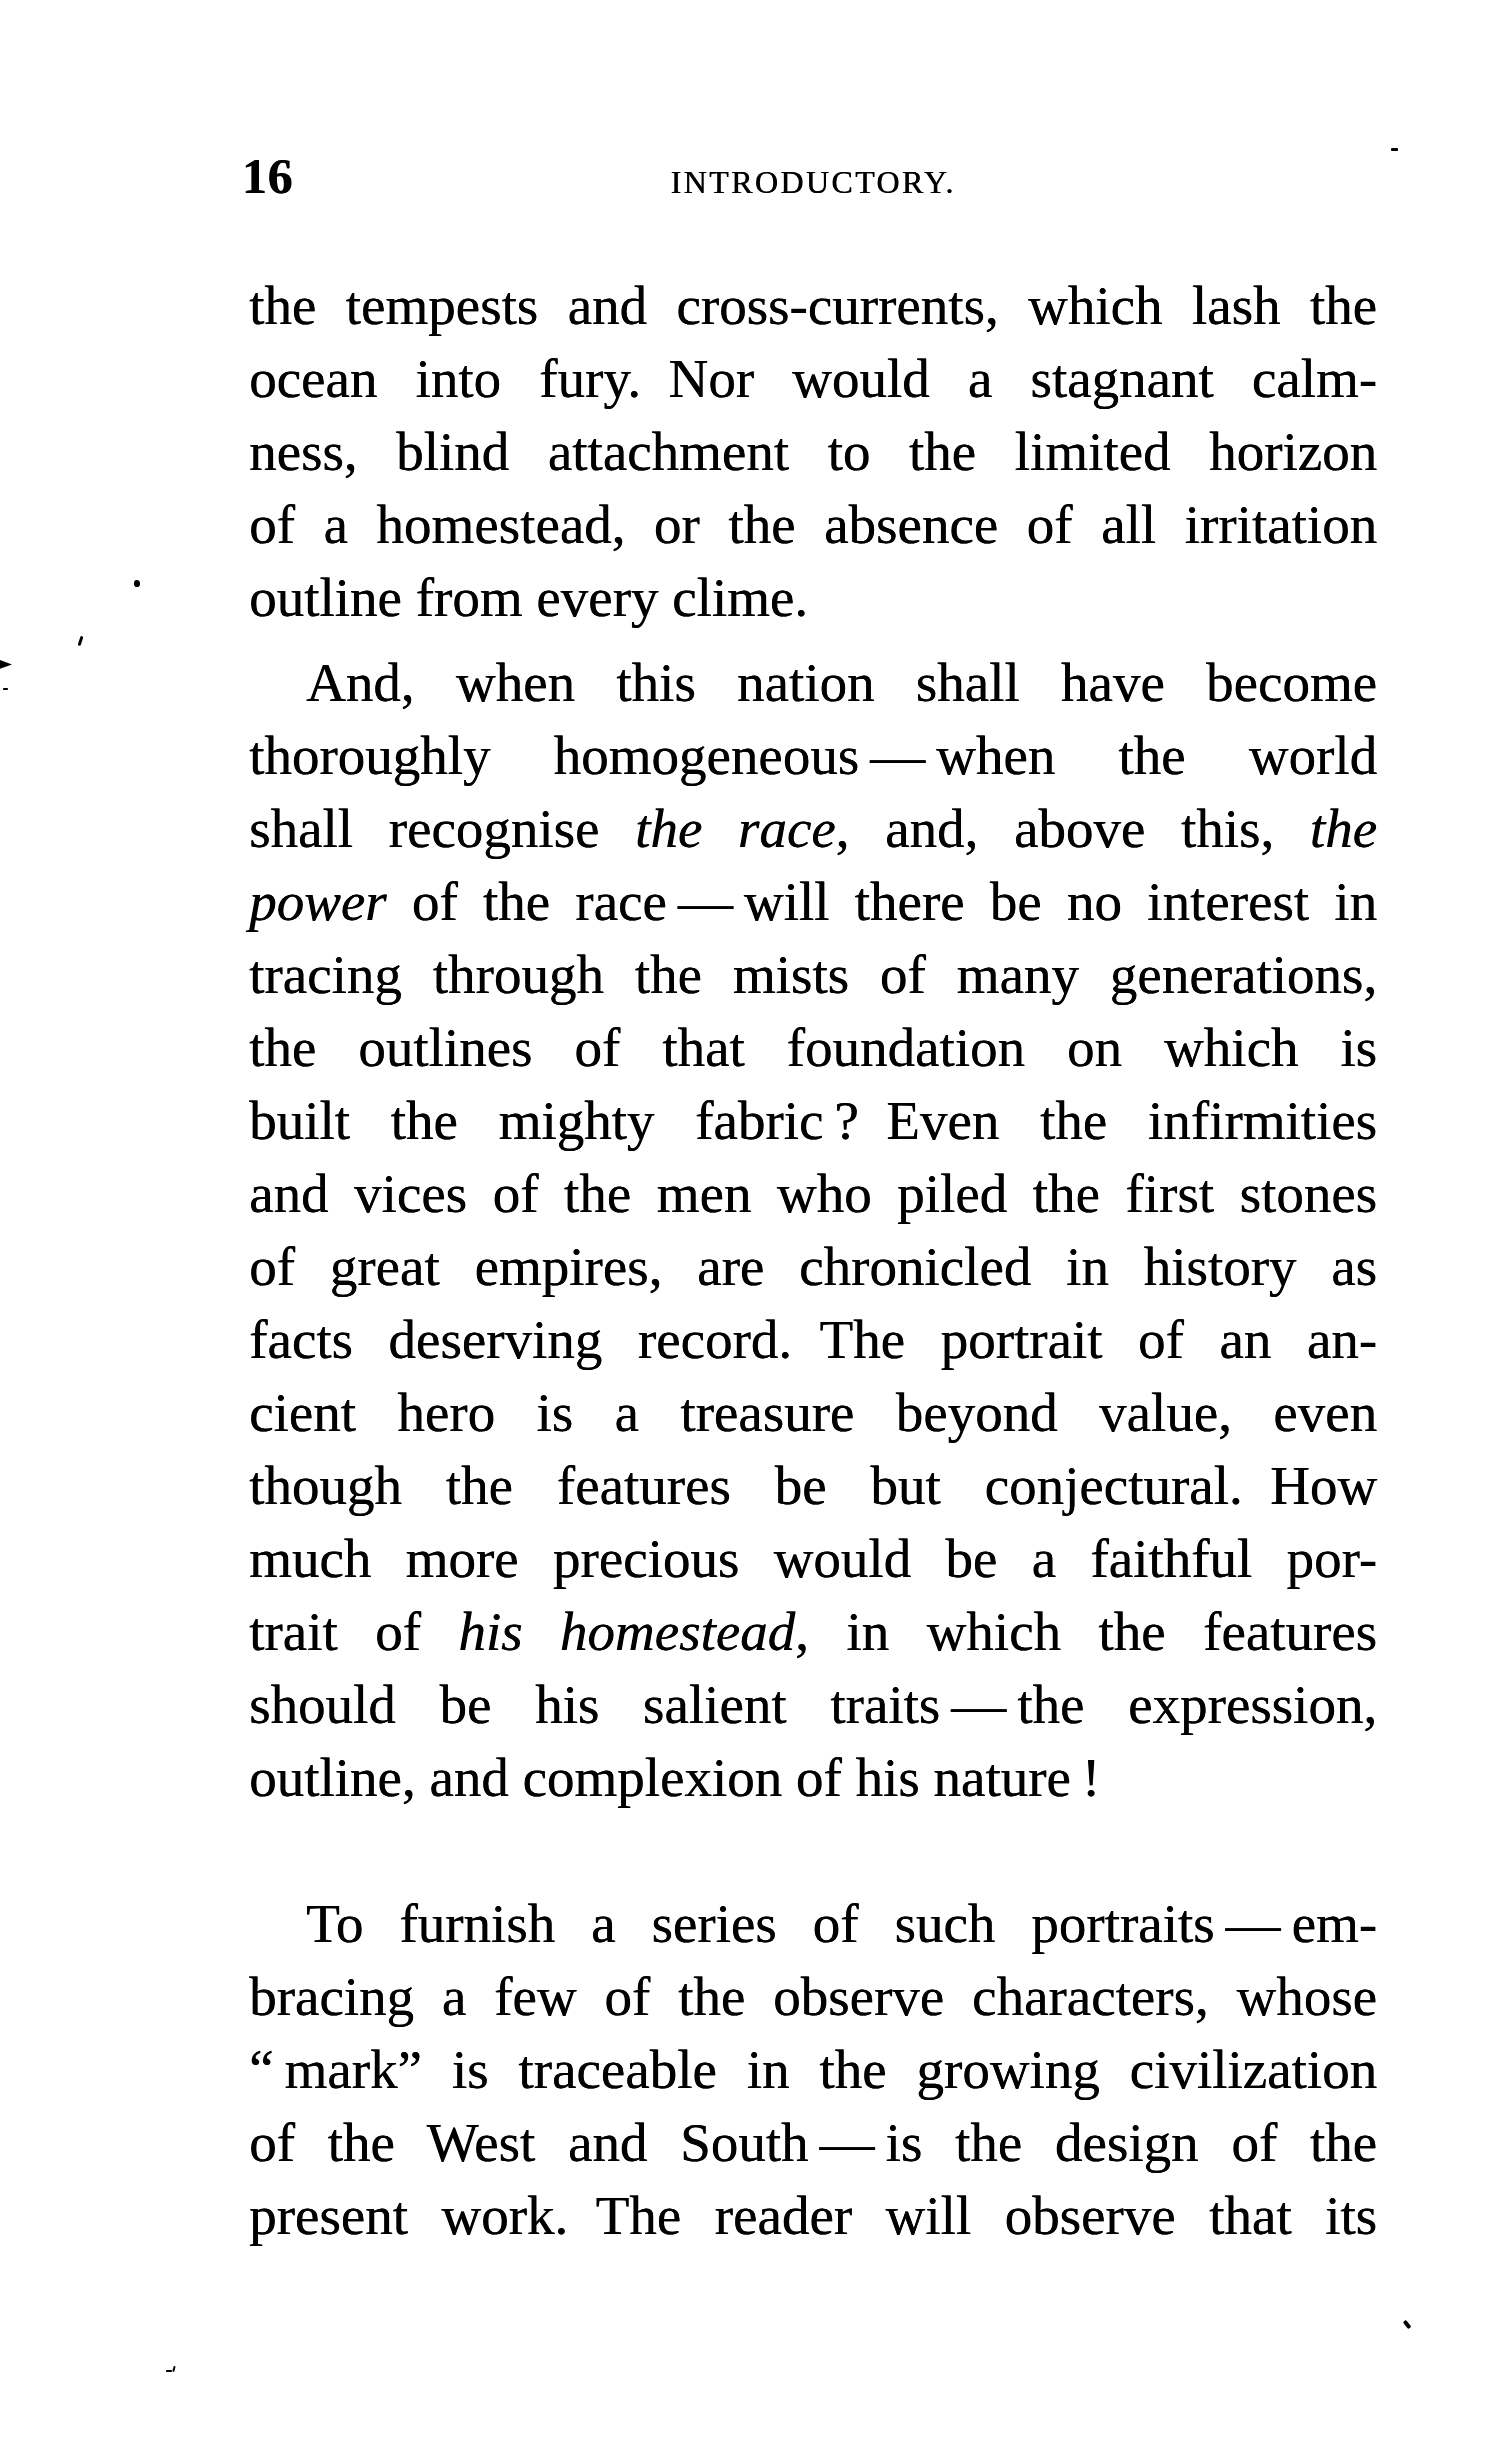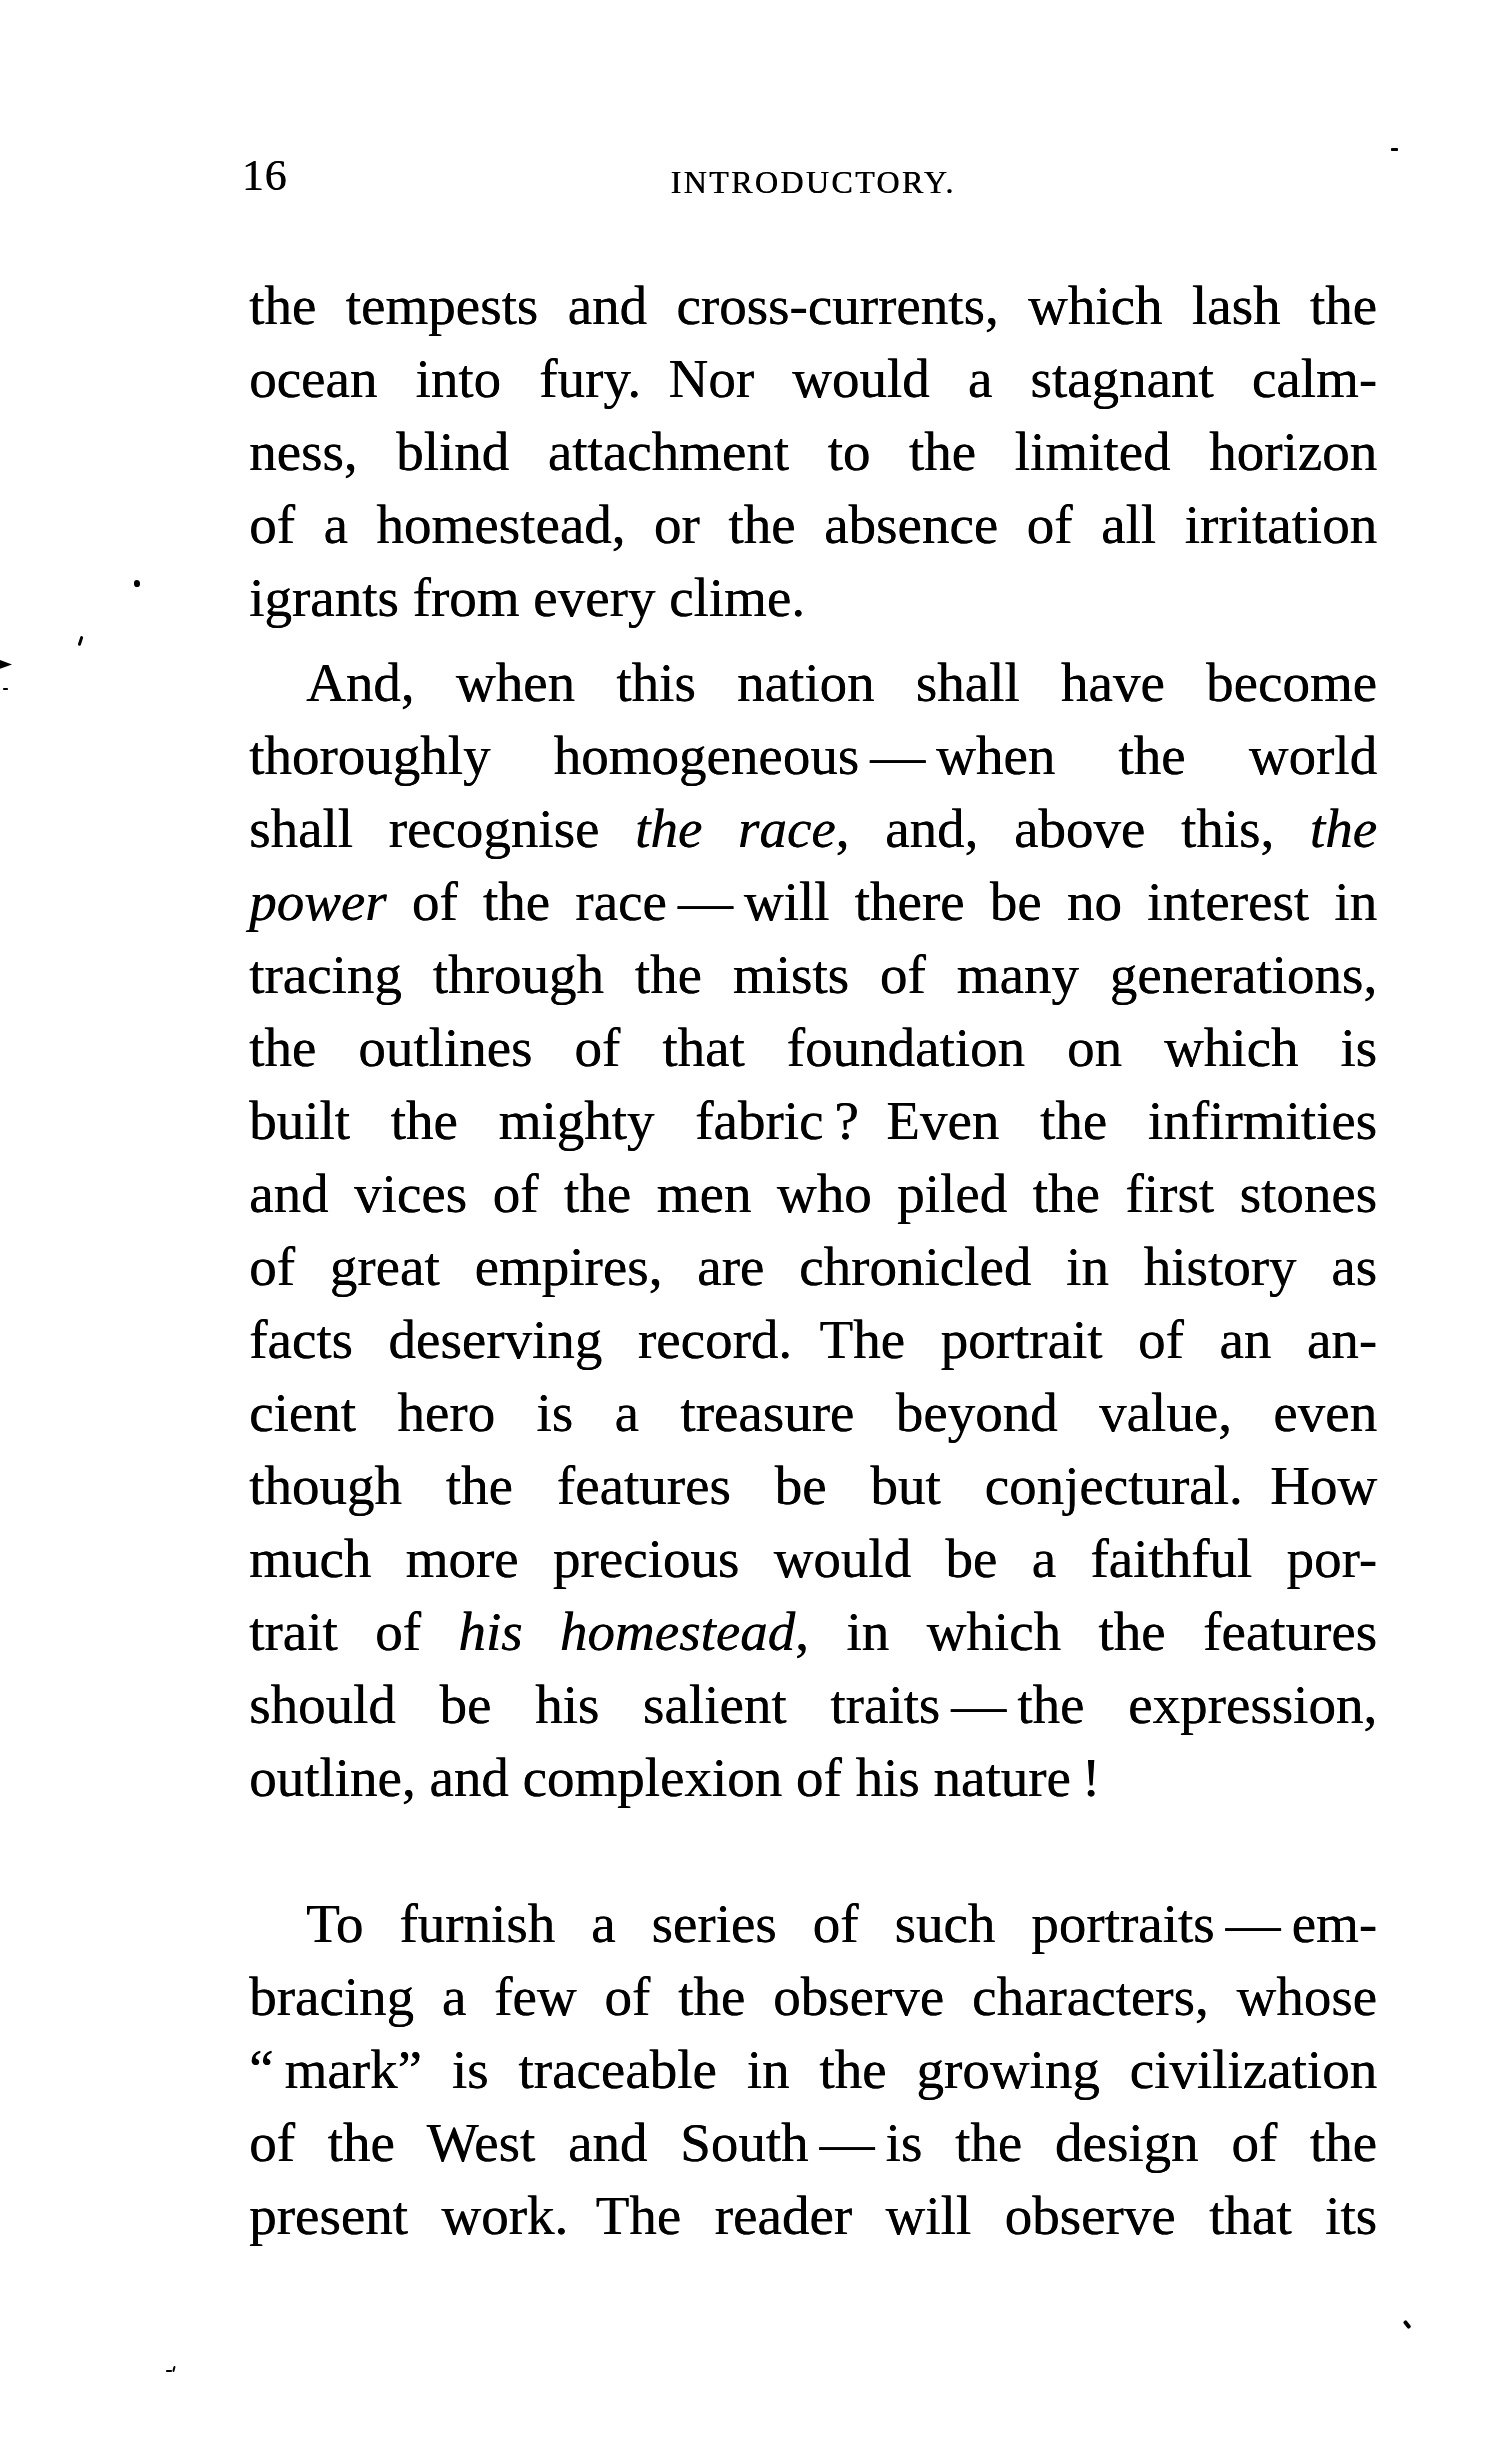--- a/index.html
+++ b/index.html
@@ -13,21 +13,21 @@
   }
   .scan-page {
     position: absolute; inset: 0;
     background: #ffffff;
   }
   .header-row {
     position: absolute; left: 237px; top: 151px; width: 1152px; height: 63px;
   }
   .page-number {
     position: absolute; left: 4.7px; top: 0;
-    font-size: 44px; line-height: 50px; font-weight: 400;
+    font-size: 50px; line-height: 50px; font-weight: 700;
     letter-spacing: 0.8px;
     text-shadow: 0.5px 0 0 currentColor;
   }
   .page-title {
     position: absolute; left: 0; right: 0; top: 12.6px;
     text-align: center;
     font-size: 32px; line-height: 36px;
     letter-spacing: 2.4px;
     text-shadow: 0.5px 0 0 currentColor;
   }
@@ -61,21 +61,21 @@
   <div class="header-row">
     <div class="page-number">16</div>
     <div class="page-title">INTRODUCTORY.</div>
   </div>
   <div class="text-body" id="text-body">
       <div class="para">
         <div class="line"><span>the tempests and cross-currents, which lash the</span></div>
         <div class="line"><span>ocean into fury. Nor would a stagnant calm-</span></div>
         <div class="line"><span>ness, blind attachment to the limited horizon</span></div>
         <div class="line"><span>of a homestead, or the absence of all irritation</span></div>
-        <div class="line nojust"><span>igrants from every clime.</span></div>
+        <div class="line nojust"><span>outline from every clime.</span></div>
       </div>
       <div class="para indent">
         <div class="line"><span>And, when this nation shall have become</span></div>
         <div class="line"><span>thoroughly homogeneous — when the world</span></div>
         <div class="line"><span>shall recognise </span><em>the race</em><span>, and, above this, </span><em>the</em></div>
         <div class="line"><em>power</em><span> of the race — will there be no interest in</span></div>
         <div class="line"><span>tracing through the mists of many generations,</span></div>
         <div class="line"><span>the outlines of that foundation on which is</span></div>
         <div class="line"><span>built the mighty fabric ? Even the infirmities</span></div>
         <div class="line"><span>and vices of the men who piled the first stones</span></div>

